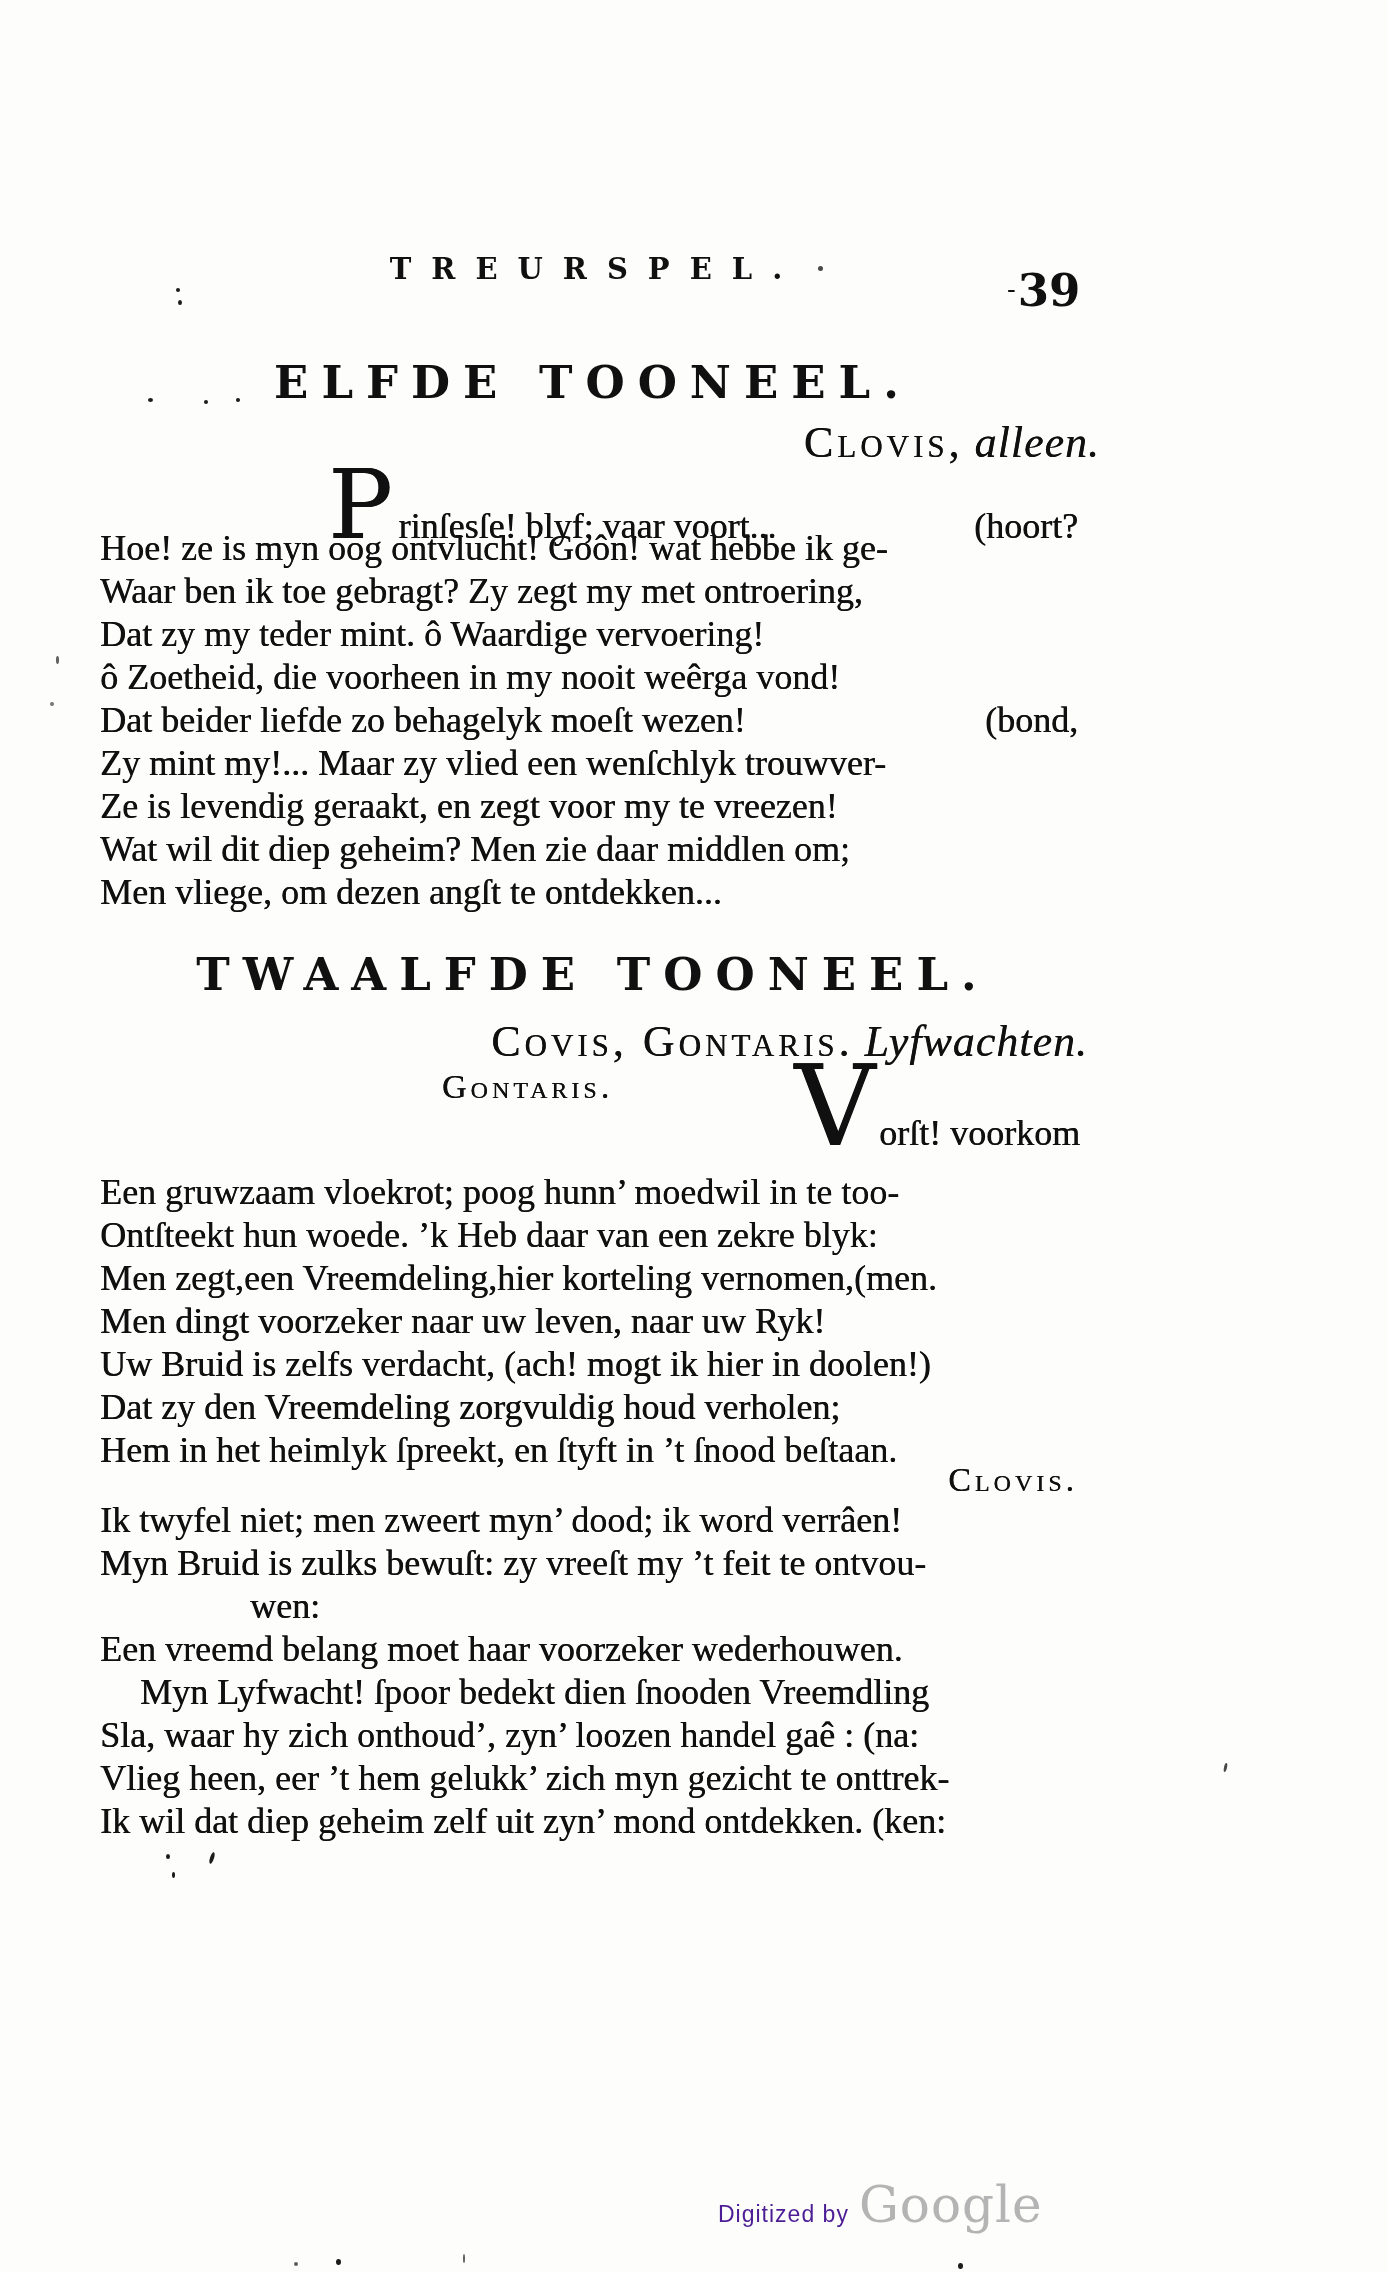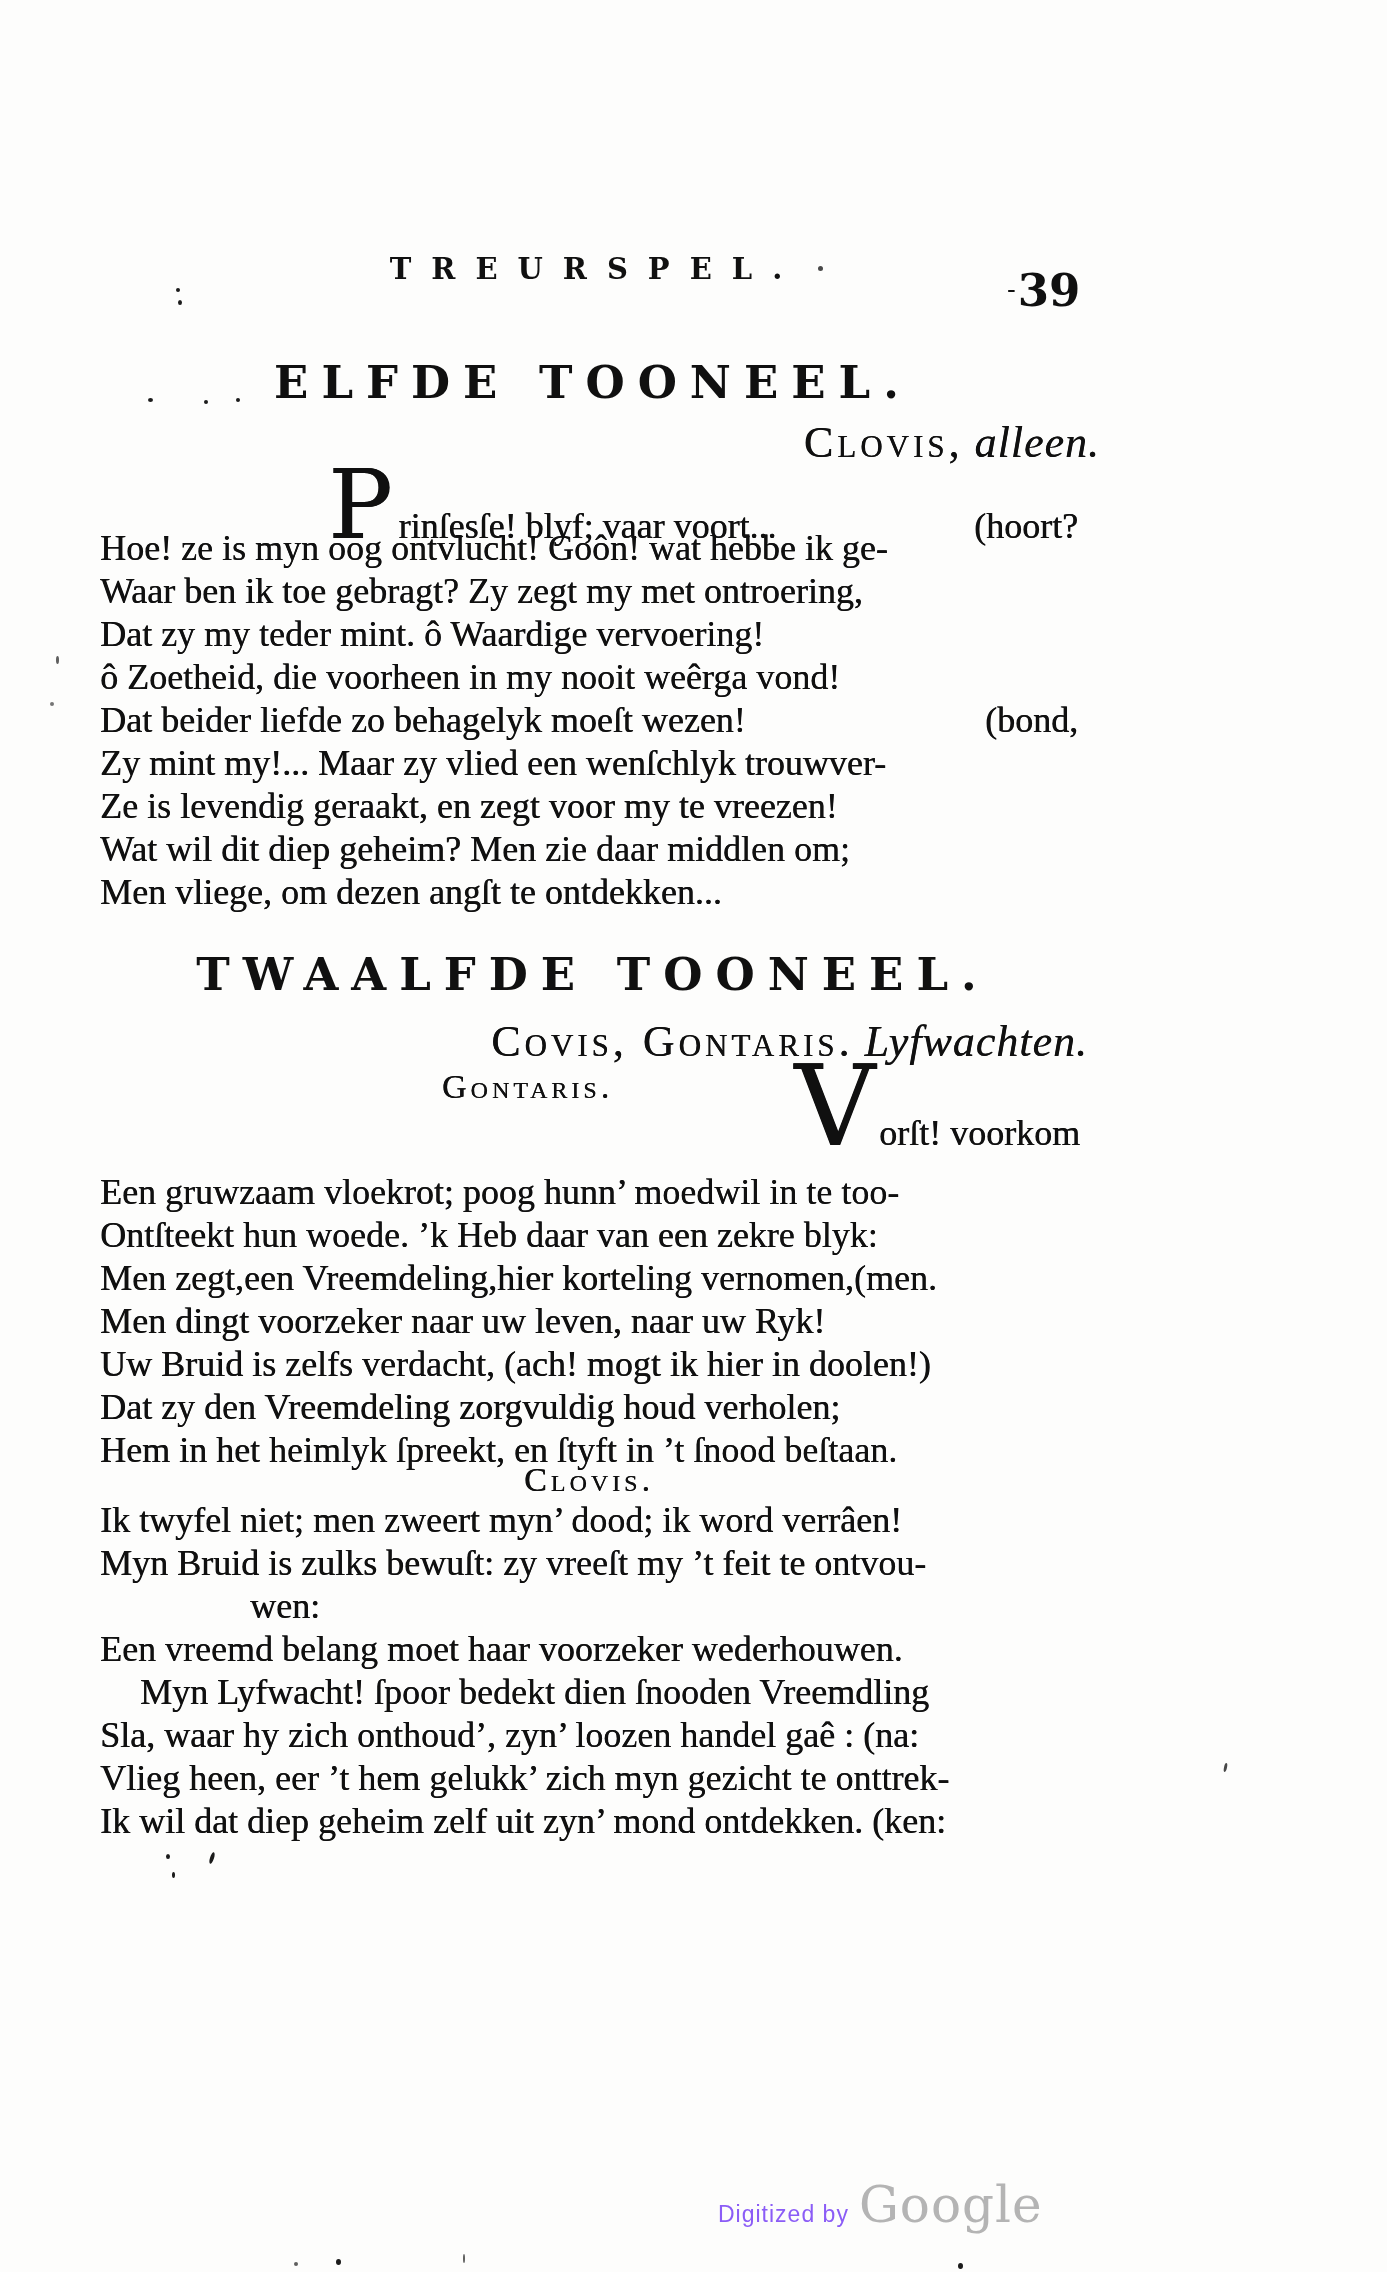--- a/index.html
+++ b/index.html
@@ -27,21 +27,21 @@
     font-size:45px;letter-spacing:13px;padding-left:8px;white-space:nowrap;
   }
   
   .stage-line{
     text-align:right;font-size:44px;white-space:nowrap;
     text-shadow:0.3px 0 0 currentColor;
   }
   .sc{font-variant:small-caps;letter-spacing:4px;}
   .it{font-style:italic;letter-spacing:1px;}
   .speaker-line{
-    text-align:center;font-size:34px;white-space:nowrap;
+    text-align:right;font-size:34px;white-space:nowrap;
     text-shadow:0.3px 0 0 currentColor;
   }
 
   
   .vline{
     height:43px;line-height:43px;font-size:36px;white-space:nowrap;
     text-shadow:0.4px 0 0 currentColor;
   }
   .split{display:flex;justify-content:space-between;align-items:baseline;}
   .indent-par{padding-left:40px;}
@@ -69,21 +69,21 @@
     position:absolute;left:0;right:0;text-align:center;
     font-family:"DejaVu Serif",serif;font-weight:bold;font-size:40px;letter-spacing:8px;
   }
   .catchword{
     position:absolute;right:22px;top:-2px;
     font-family:"DejaVu Serif",serif;font-weight:bold;font-size:40px;letter-spacing:13px;
   }
 
   
   .watermark{position:absolute;left:718px;top:2176px;display:flex;align-items:baseline;}
-  .wm-prefix{font-family:"Liberation Sans",sans-serif;font-size:23px;color:#8b5cf6;letter-spacing:1px;}
+  .wm-prefix{font-family:"Liberation Sans",sans-serif;font-size:23px;color:#4c1d95;letter-spacing:1px;}
   .wm-brand{font-family:"DejaVu Serif",serif;font-size:50px;color:#b4b4b4;margin-left:10px;letter-spacing:1px;}
 
   
   .sp{position:absolute;background:#1b1b1b;border-radius:50%;}
 </style>
 </head>
 <body>
 
 <div class="page">
 

